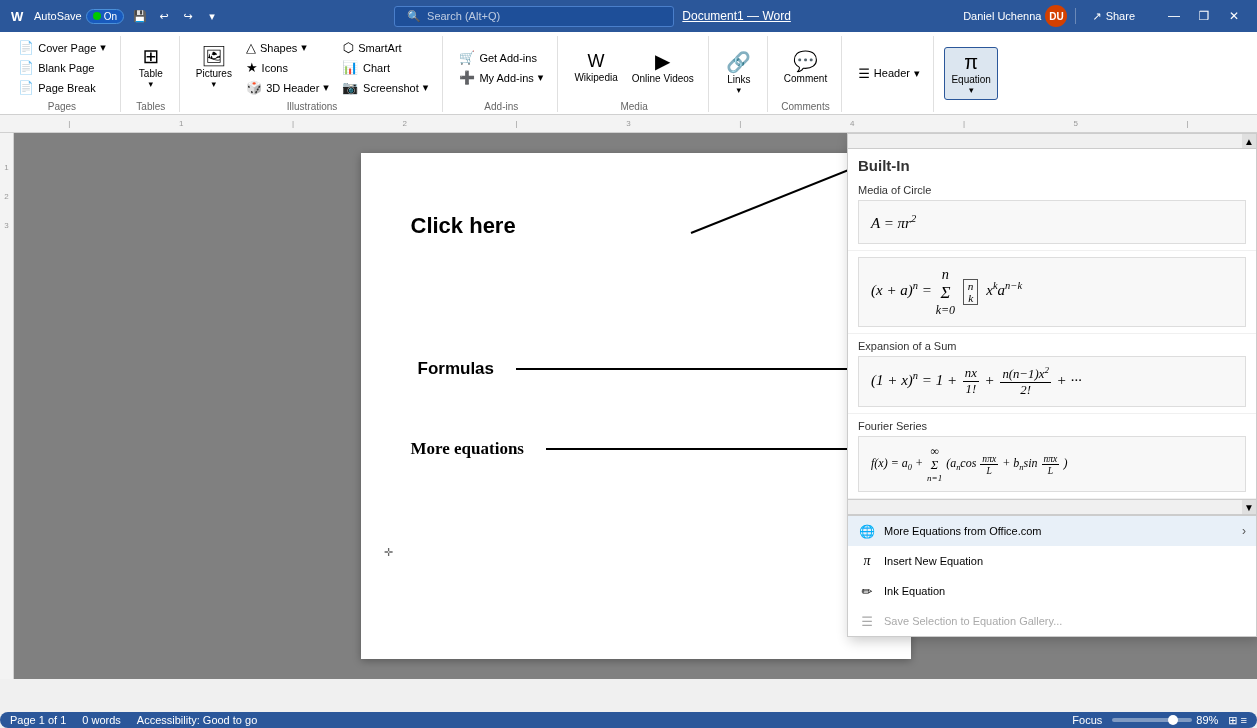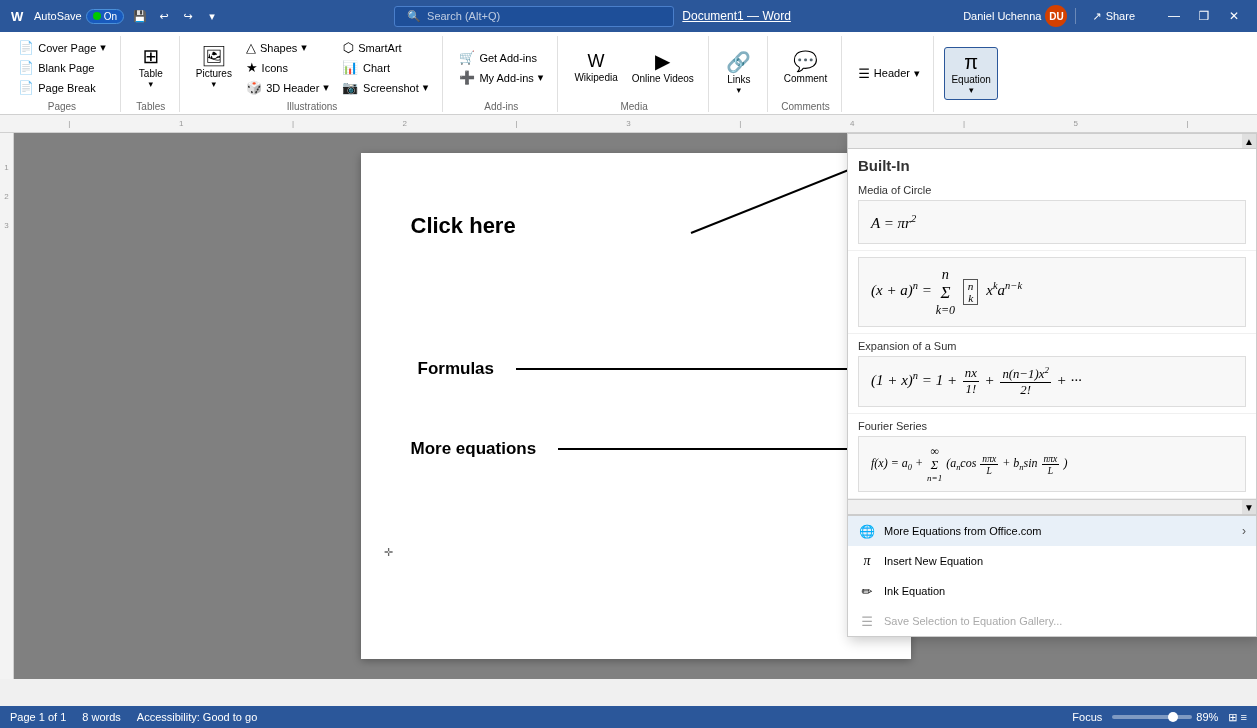--- a/index.html
+++ b/index.html
@@ -57,37 +57,37 @@
     
     .main-area { display: flex; height: calc(728px - 32px - 28px - 82px - 18px - 22px); }
 
     
     .vertical-ruler { width: 14px; background: #f3f3f3; border-right: 1px solid #d0d0d0; font-size: 8px; color: #888; }
 
     
     .doc-area { flex: 1; background: #808080; overflow: hidden; position: relative; padding: 20px; display: flex; justify-content: center; }
     .document { background: white; width: 550px; min-height: 480px; box-shadow: 0 2px 8px rgba(0,0,0,0.3); position: relative; padding: 40px 50px; font-size: 14px; }
     .formulas-line { display: flex; align-items: center; margin-top: 80px; font-size: 17px; font-weight: bold; gap: 12px; }
-    .more-equations-line { display: flex; align-items: center; margin-top: 50px; font-size: 17px; font-weight: bold; gap: 12px; }
+    .more-equations-line { display: flex; align-items: center; margin-top: 50px; font-size: 17px; font-weight: bold; gap: 12px; font-family: Liberation Serif, serif; }
 
     
     .eq-panel { position: absolute; top: 60px; right: 0; width: 410px; background: white; border: 1px solid #ccc; box-shadow: 2px 4px 12px rgba(0,0,0,0.2); z-index: 100; overflow-y: auto; max-height: 660px; }
     .eq-panel-scroll { overflow-y: auto; max-height: 560px; }
     .eq-section-header { font-size: 15px; font-weight: 600; color: #333; padding: 8px 10px 4px 10px; }
     .eq-item { padding: 6px 10px; border-bottom: 1px solid #f0f0f0; cursor: pointer; }
     .eq-item-title { font-size: 11px; color: #333; margin-bottom: 4px; }
     .eq-formula-box { background: #f8f8f8; border: 1px solid #ddd; padding: 8px 12px; font-size: 15px; font-style: italic; display: flex; align-items: center; justify-content: flex-start; min-height: 44px; }
     .eq-panel-footer { border-top: 1px solid #ccc; }
     .eq-footer-item { display: flex; align-items: center; gap: 8px; padding: 6px 10px; cursor: pointer; font-size: 11px; }
     .eq-footer-item.active-item { background: #e8f0f8; }
     .eq-footer-icon { width: 18px; height: 18px; display: flex; align-items: center; justify-content: center; font-size: 13px; }
     .eq-footer-arrow { margin-left: auto; font-size: 12px; color: #555; }
 
     
-    .status-bar { height: 22px; background: #2b579a; color: white; display: flex; align-items: center; padding: 0 10px; font-size: 11px; gap: 16px; position: fixed; bottom: 0; width: 1257px; }
+    .status-bar { height: 16px; background: #2b579a; color: white; display: flex; align-items: center; padding: 0 10px; font-size: 11px; gap: 16px; position: fixed; bottom: 0; width: 1257px; border-radius: 9px; }
     .status-right { margin-left: auto; display: flex; align-items: center; gap: 10px; }
     .zoom-area { display: flex; align-items: center; gap: 4px; }
     .zoom-slider { width: 80px; height: 4px; background: rgba(255,255,255,0.4); border-radius: 2px; position: relative; }
     .zoom-thumb { position: absolute; width: 10px; height: 10px; background: white; border-radius: 50%; top: -3px; left: 70%; }
 
     
     .share-btn { background: #2b579a; border: none; color: white; font-size: 11px; padding: 2px 8px; cursor: pointer; display: flex; align-items: center; gap: 4px; }
 
     
     .math { font-family: 'Times New Roman', serif; font-style: italic; }
@@ -462,21 +462,21 @@
           <div class="eq-footer-icon">☰</div>
           <span>Save Selection to Equation Gallery...</span>
         </div>
       </div>
     </div>
   </div>
 </div>
 
 <div class="status-bar">
   <span>Page 1 of 1</span>
-  <span>8 words</span>
+  <span>0 words</span>
   <span>Accessibility: Good to go</span>
   <div class="status-right">
     <span>Focus</span>
     <div class="zoom-area">
       <div class="zoom-slider">
         <div class="zoom-thumb"></div>
       </div>
       <span>89%</span>
     </div>
     <span>⊞ ≡</span>

